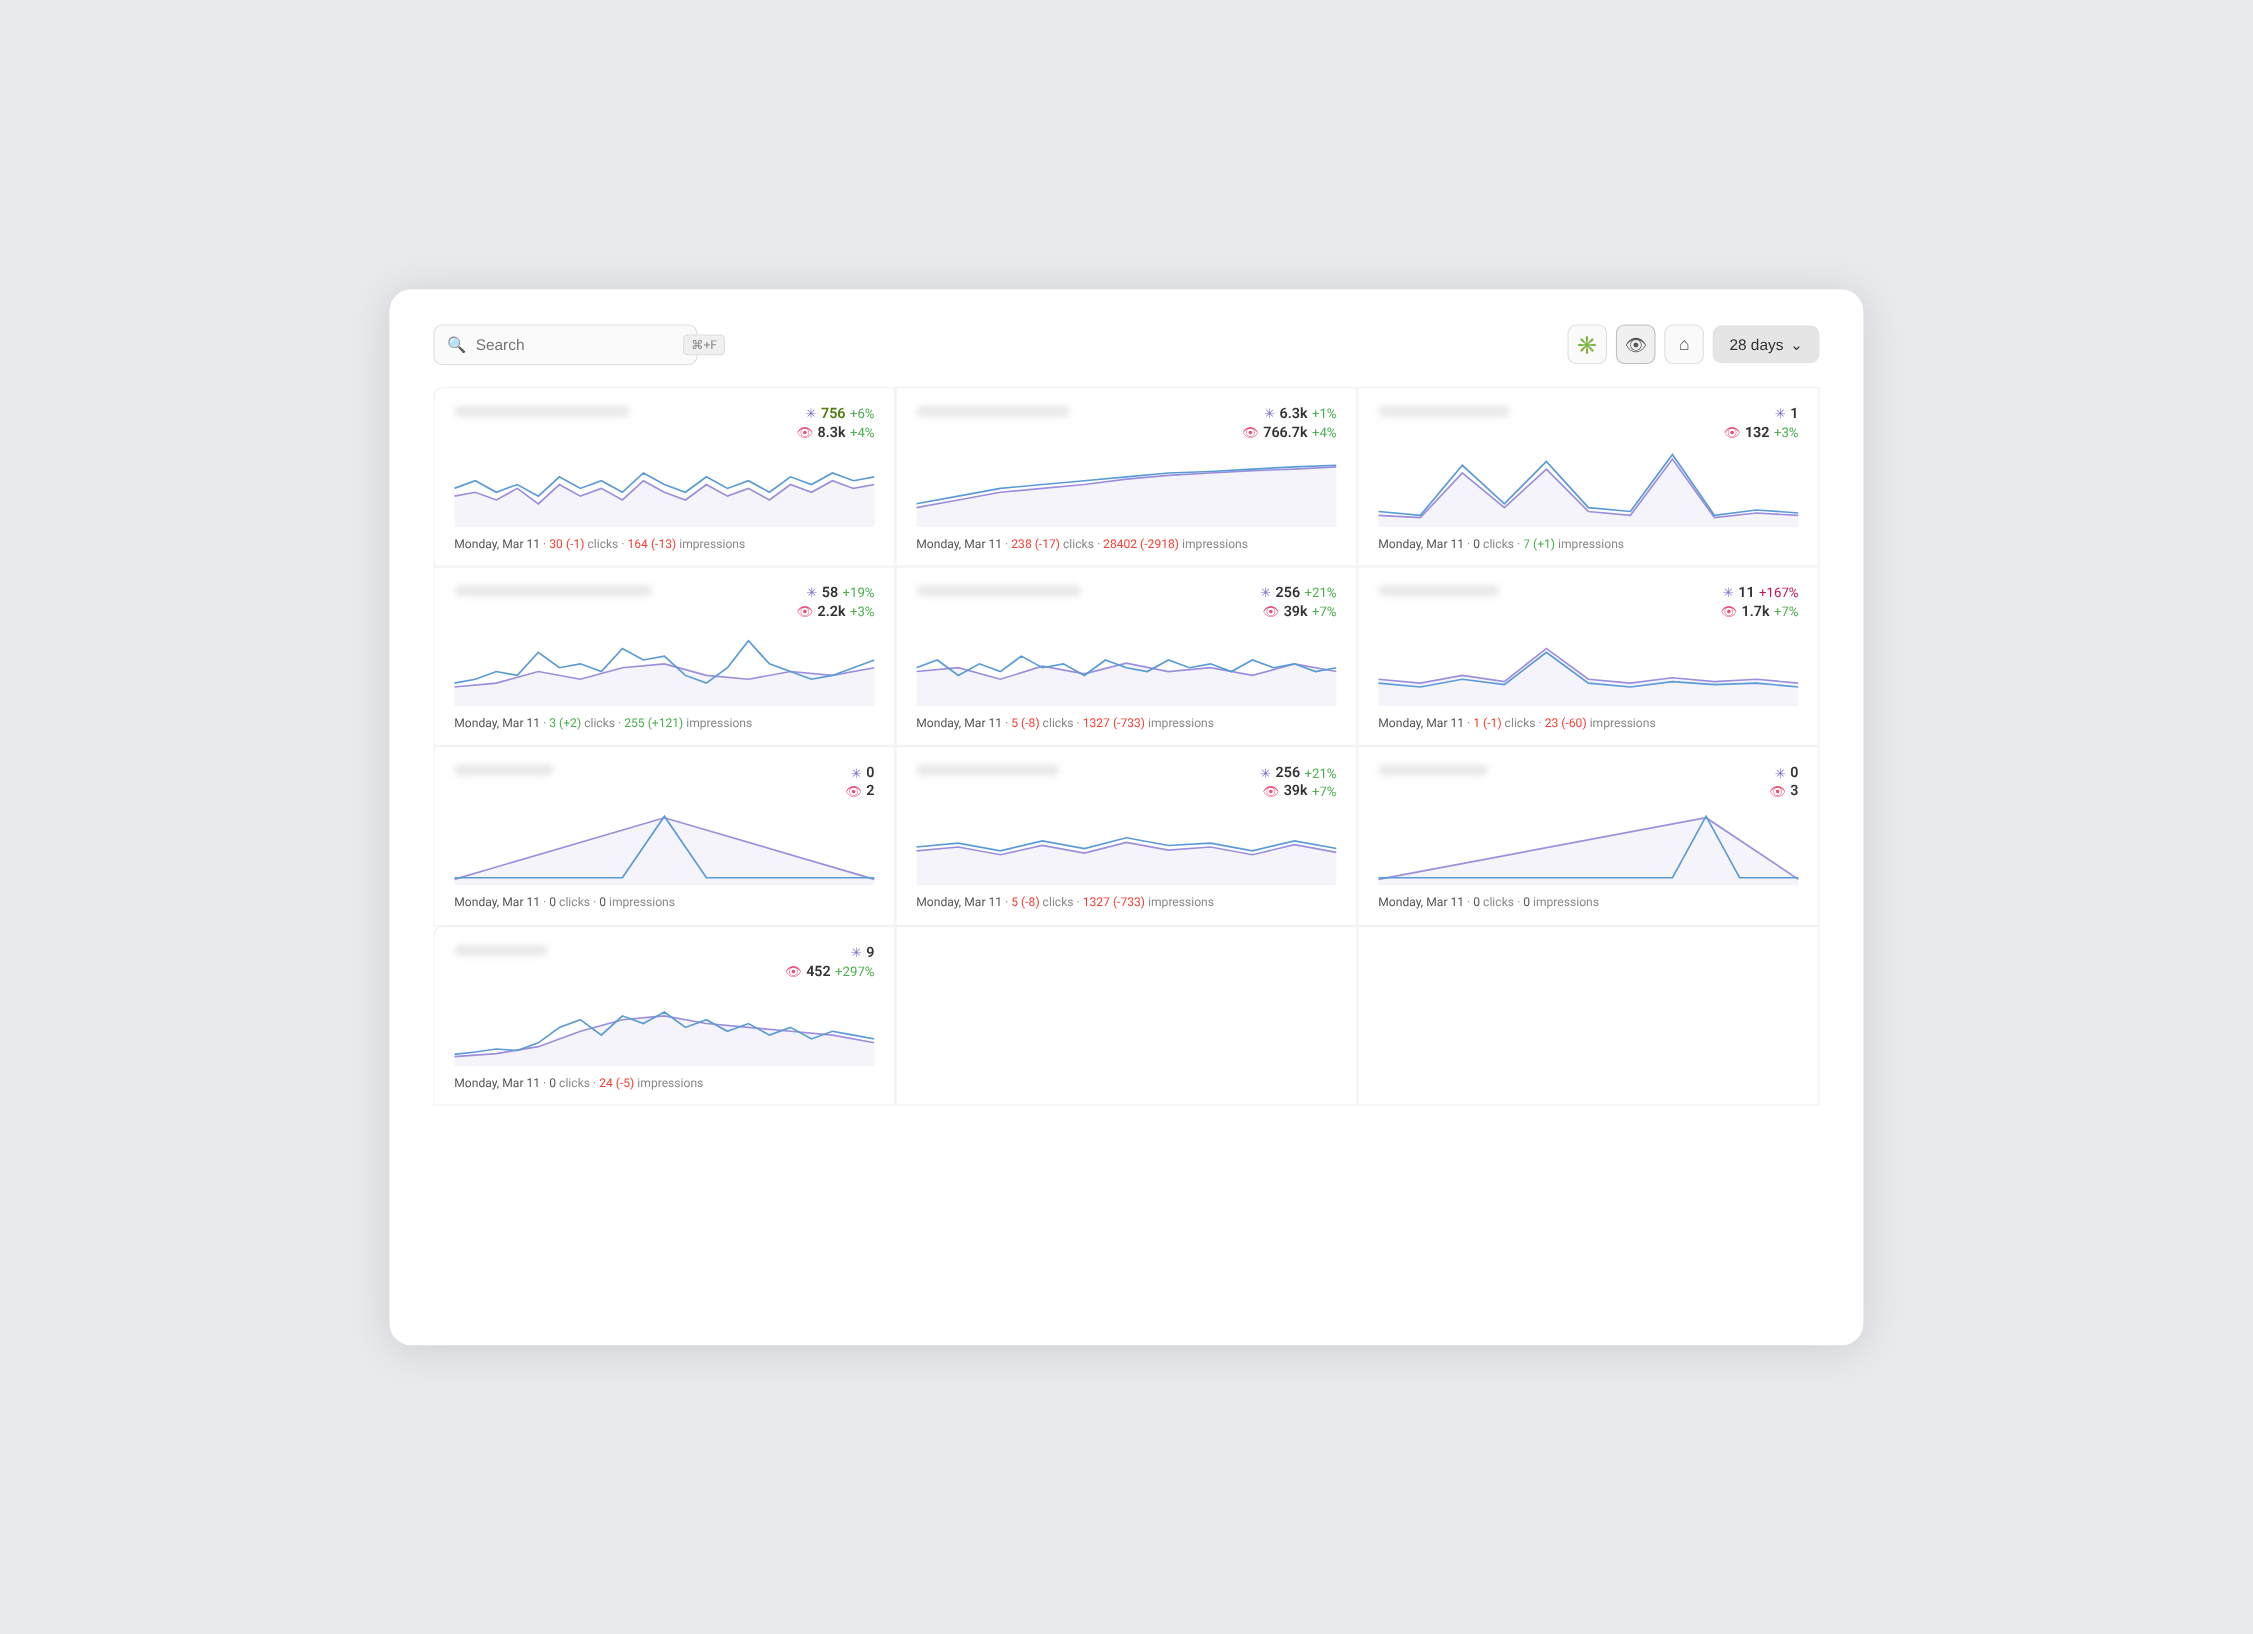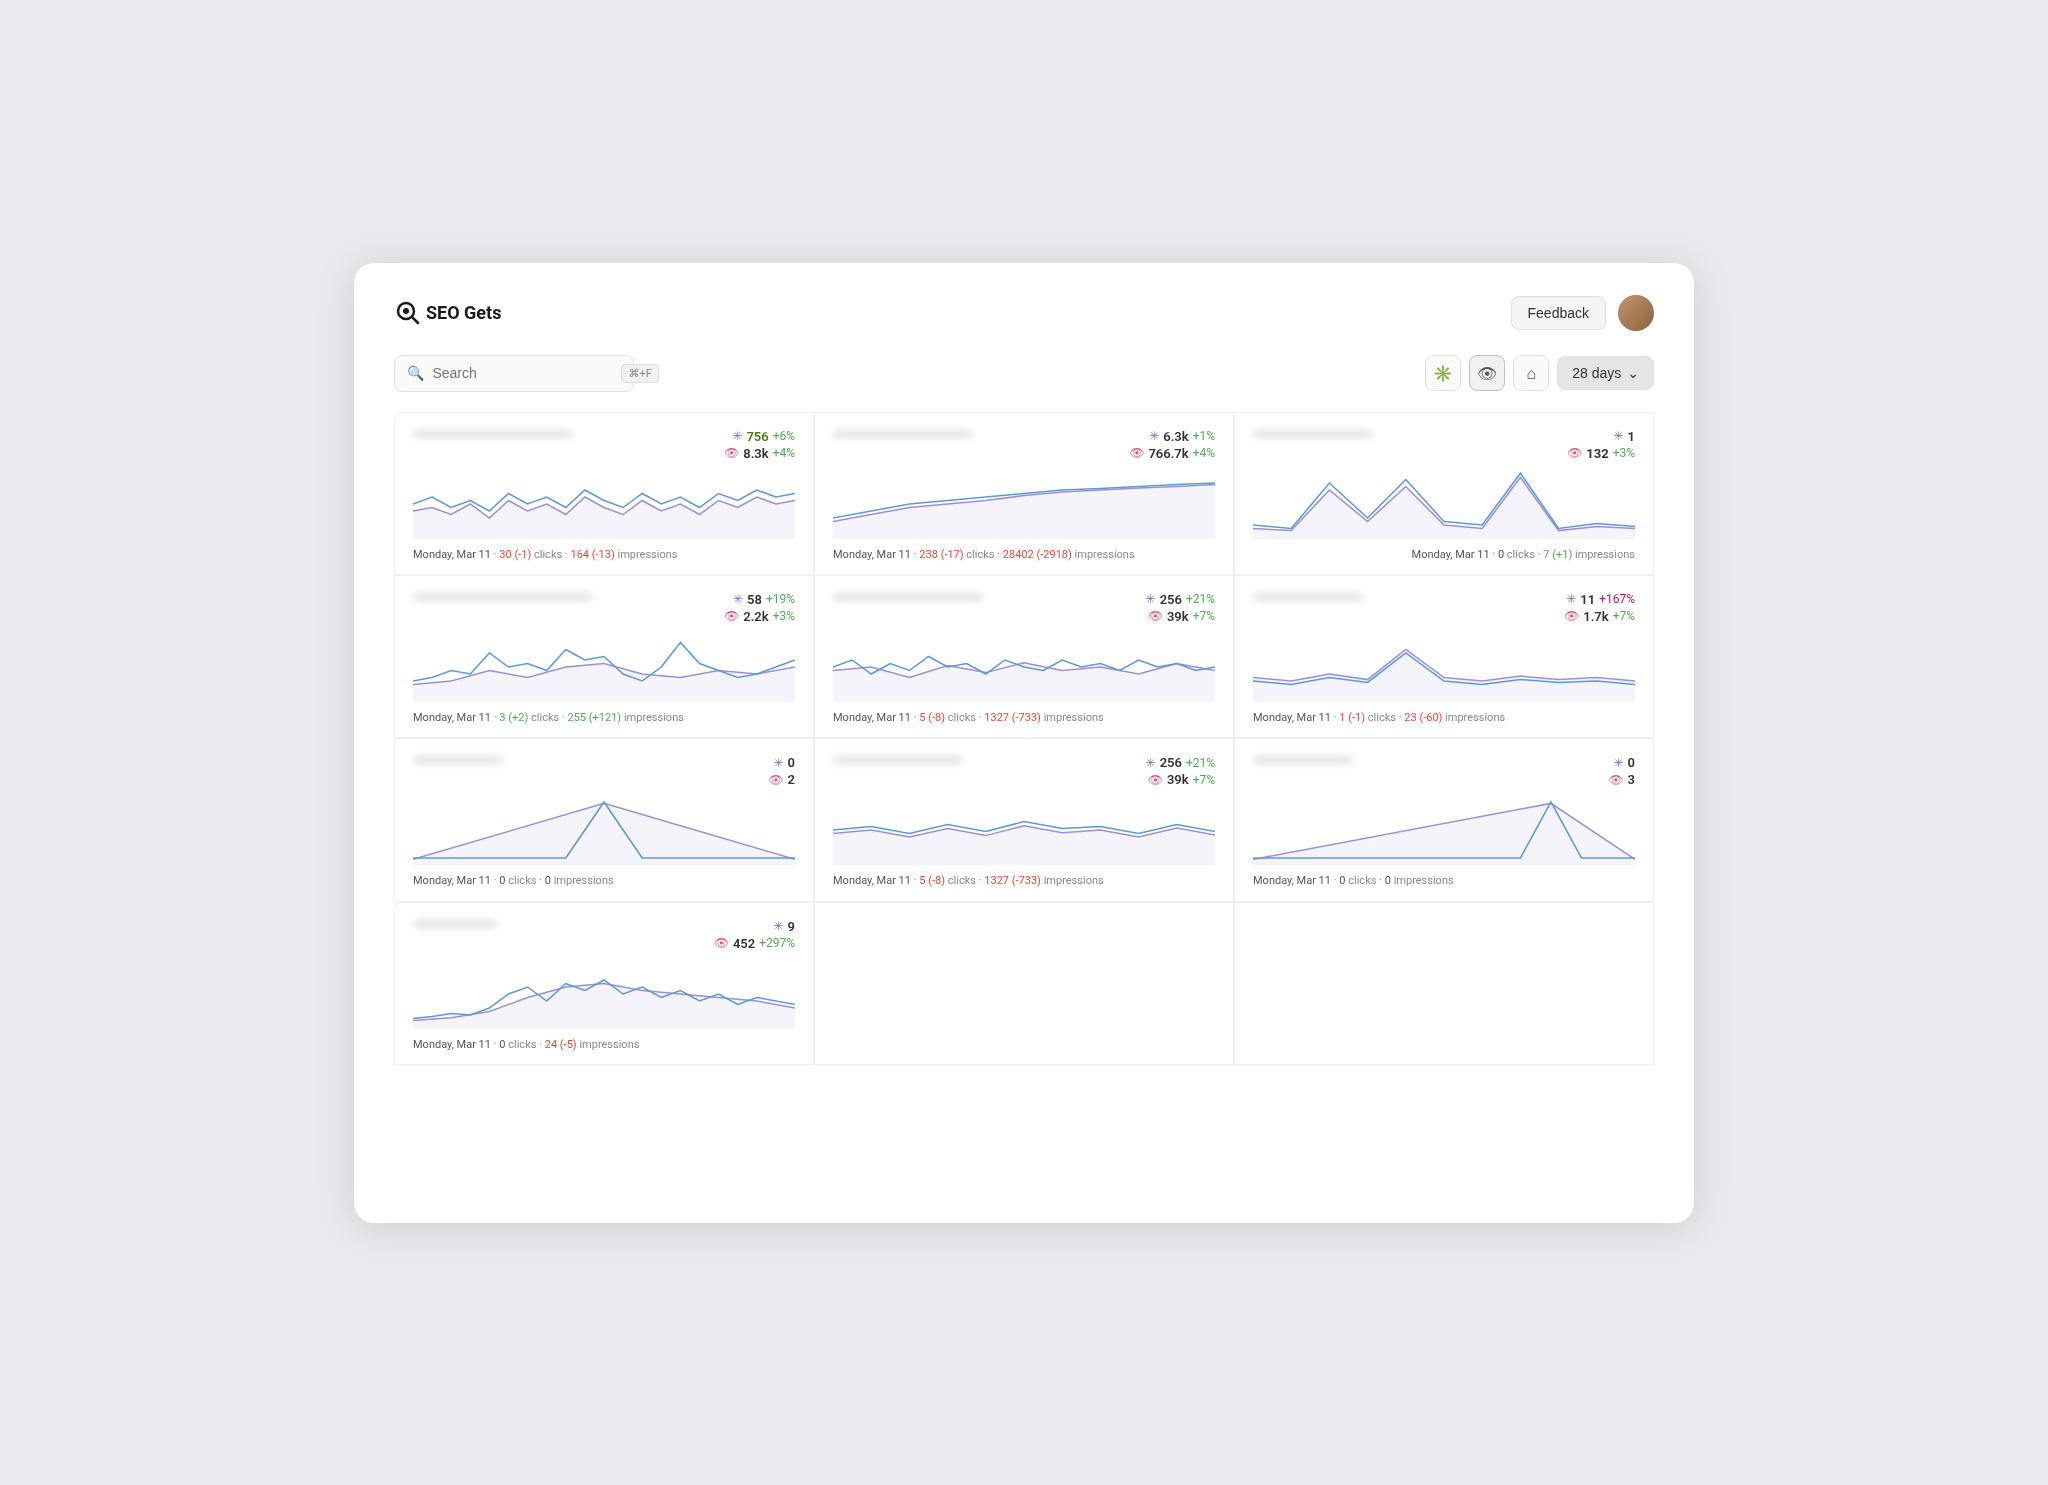--- a/index.html
+++ b/index.html
@@ -148,36 +148,20 @@
       padding: 16px 18px 12px;
       background: #fff;
     }
     .card:nth-child(1) { border-top-left-radius: 8px; }
   </style>
 </head>
 <body>
 
 <div class="app-container">
 
-  <div class="header">
-    <div class="logo">
-      <svg class="logo-icon" viewBox="0 0 28 28">
-        <circle cx="12" cy="12" r="8" fill="none" stroke="#1a1a1a" stroke-width="2.5"></circle>
-        <circle cx="12" cy="12" r="3" fill="#1a1a1a"></circle>
-        <line x1="18" y1="18" x2="24" y2="24" stroke="#1a1a1a" stroke-width="2.5" stroke-linecap="round"></line>
-      </svg>
-      <span>SEO Gets</span>
-    </div>
-    <div class="header-right">
-      <button class="feedback-btn">Feedback</button>
-      <div class="avatar">
-        <div class="avatar-img"></div>
-      </div>
-    </div>
-  </div>
 
   <div class="toolbar">
     <div class="search-box">
       <span class="search-icon-small">🔍</span>
       <input class="search-input" type="text" placeholder="Search" style="">
       <span class="search-shortcut">⌘+F</span>
     </div>
     <div class="toolbar-right">
       <div class="icon-btn">✳️</div>
       <div class="icon-btn active">👁</div>
@@ -255,21 +239,21 @@
               <span style="font-weight:700;color:#333;">132</span>
               <span style="color:#4caf50;font-size:12px;">+3%</span>
             </div>
           </div>
         </div>
         <svg viewBox="0 0 360 70" preserveAspectRatio="none" style="width: 100%; height: 70px; display: block; margin: 8px 0px;">
           <path d="M0,59.5 L36,61.6 L72,21 L108,52.5 L144,17.5 L180,56 L216,59.5 L251.99999999999997,8.4 L288,61.6 L324,57.4 L360,59.5 L360,70 L0,70 Z" fill="rgba(123,111,205,0.08)"></path>
           <path d="M0,59.5 L36,61.6 L72,21 L108,52.5 L144,17.5 L180,56 L216,59.5 L251.99999999999997,8.4 L288,61.6 L324,57.4 L360,59.5" fill="none" stroke="#9b8fdd" stroke-width="1.5"></path>
           <path d="M0,56 L36,59.5 L72,14 L108,49 L144,10.5 L180,52.5 L216,56 L251.99999999999997,4.2 L288,59.5 L324,54.6 L360,57.4" fill="none" stroke="#5b9bd5" stroke-width="1.5"></path>
         </svg>
-        <div style="font-size: 11px; color: rgb(136, 136, 136); line-height: 1.4; text-align: right;"><span style="color:#555;">Monday, Mar 11</span> · <span style="color:#555;">0</span> clicks · <span style="color:#4caf50;">7</span> <span style="color:#4caf50;">(+1)</span> impressions</div>
+        <div style="font-size: 11px; color: rgb(136, 136, 136); line-height: 1.4;"><span style="color:#555;">Monday, Mar 11</span> · <span style="color:#555;">0</span> clicks · <span style="color:#4caf50;">7</span> <span style="color:#4caf50;">(+1)</span> impressions</div>
       </div>
       <div class="card">
         <div style="display: flex; justify-content: space-between; align-items: flex-start;">
           <div>
             <div style="width: 180px; height: 10px; background: rgb(232, 232, 232); border-radius: 5px; margin-bottom: 4px; filter: blur(3px);"></div>
           </div>
           <div style="text-align: right;">
             <div style="display: flex; align-items: center; justify-content: flex-end; gap: 4px; font-size: 13px; margin-bottom: 2px;">
               <span style="color:#7b6fcd;font-size:12px;">✳</span>
               <span style="font-weight:600;color:#333;">58</span>

